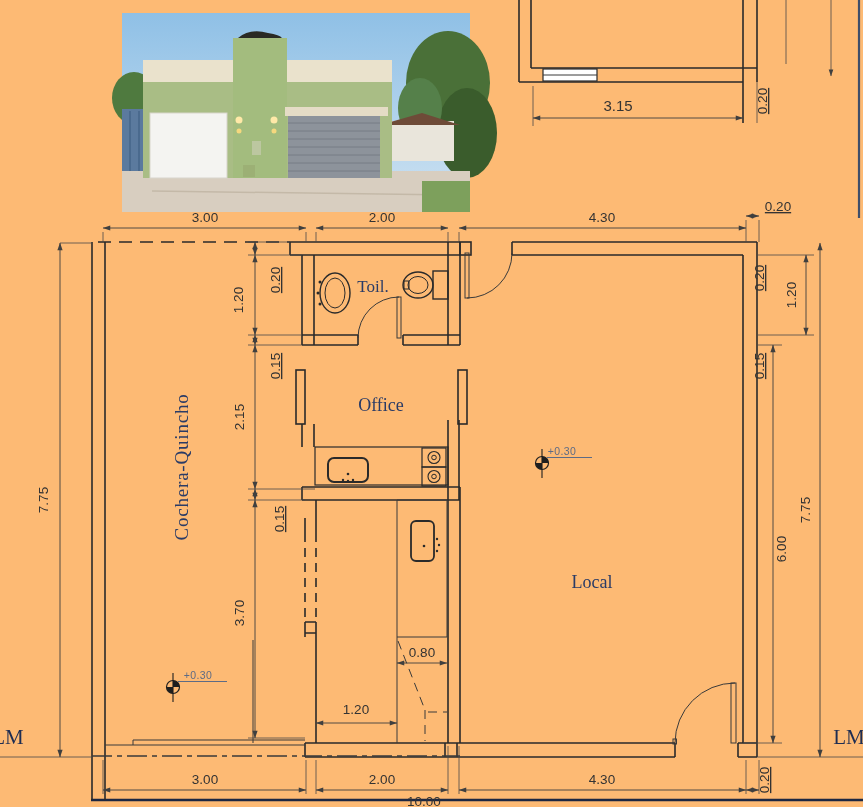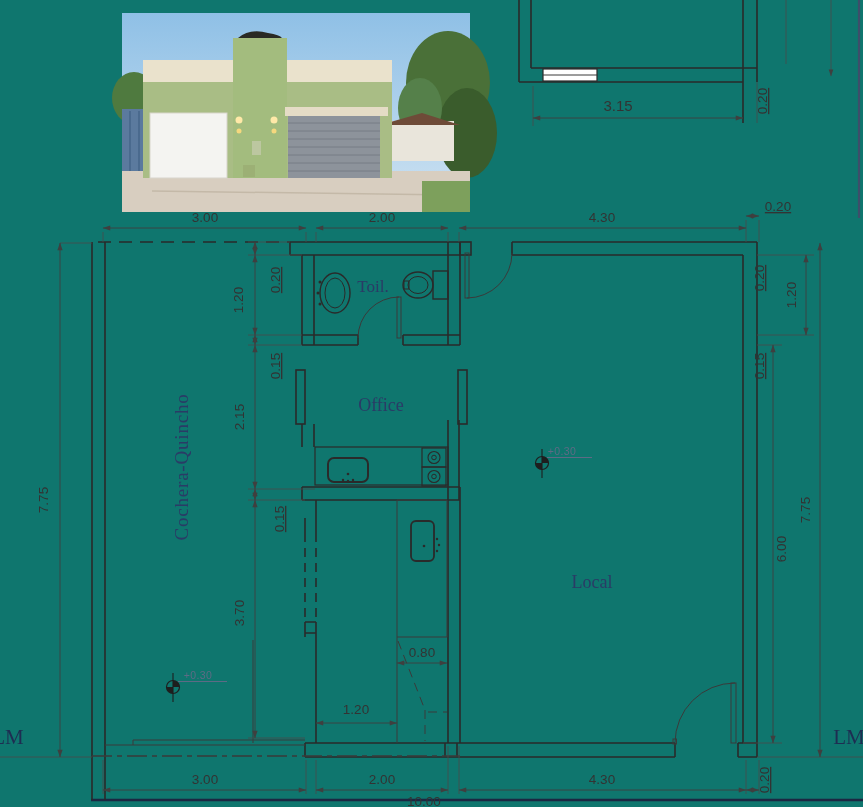--- a/index.html
+++ b/index.html
@@ -1,16 +1,16 @@
 <!DOCTYPE html>
 <html><head>
 <meta charset="utf-8">
 <style>
   html,body{margin:0;padding:0;background:#ffffff;}
-  #stage{position:relative;width:863px;height:807px;background:#0f766e;overflow:hidden;}
+  #stage{position:relative;width:863px;height:807px;background:#fdba74;overflow:hidden;}
   svg{display:block;}
   .w{stroke:#2a2a2a;stroke-width:1.6;fill:none;}
   .wt{stroke:#3a3a3a;stroke-width:1;fill:none;}
   .dash{stroke-dasharray:13 8;}
   .dash2{stroke-dasharray:9 6;}
   .dashdot{stroke-dasharray:20 5 5 5;stroke-width:1.3;}
   .dim{stroke:#3f3f3f;stroke-width:0.9;fill:none;}
   .ext{stroke:#4a4a4a;stroke-width:0.8;fill:none;}
   .dimtxt{font-family:"Liberation Sans",sans-serif;font-size:13.5px;fill:#333333;}
   .dimtxt-big{font-family:"Liberation Sans",sans-serif;font-size:15px;fill:#333333;}

